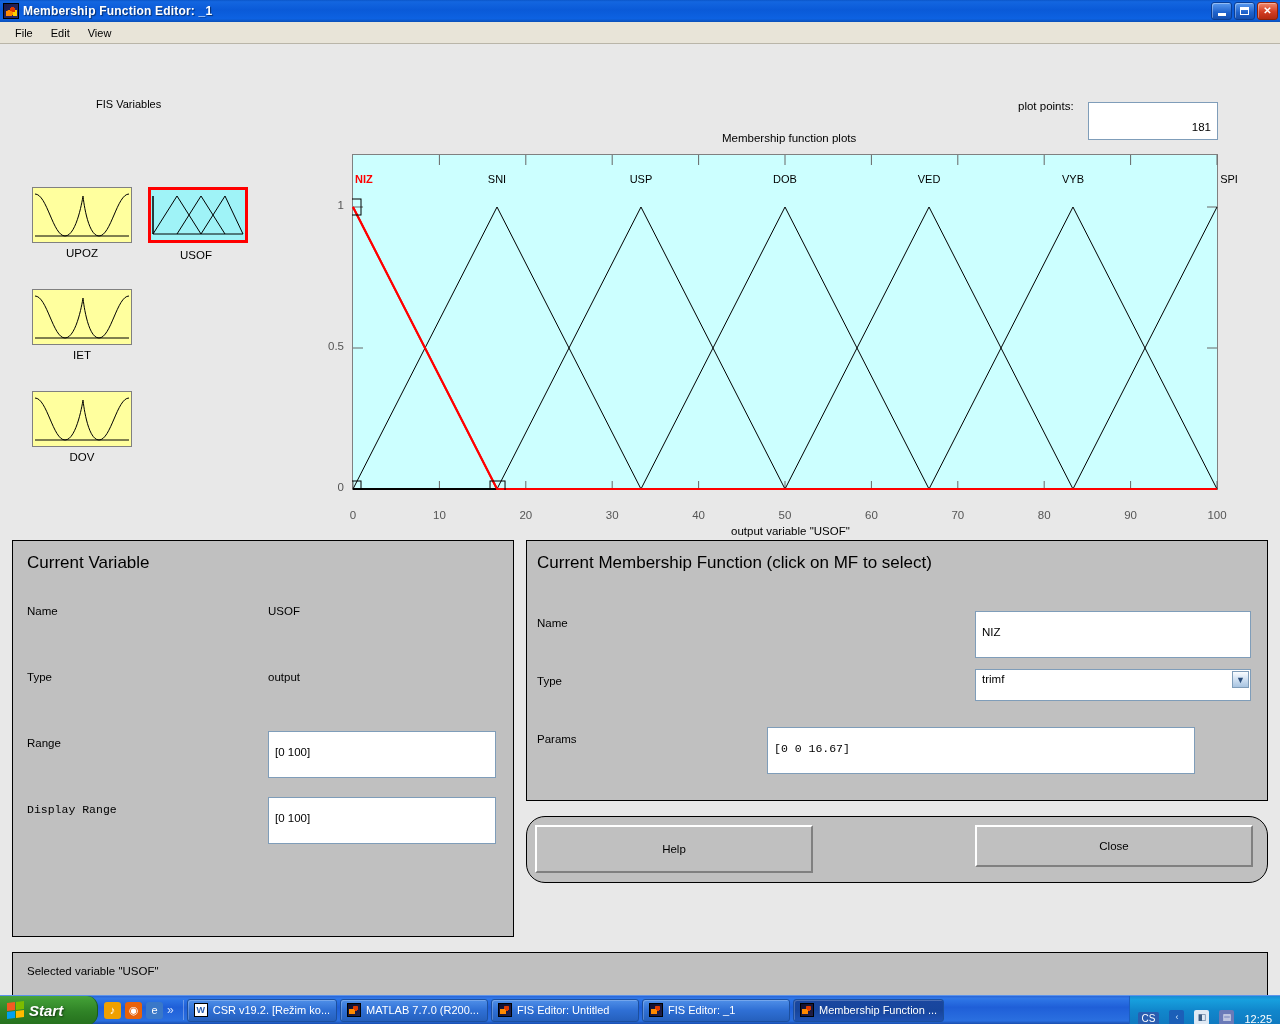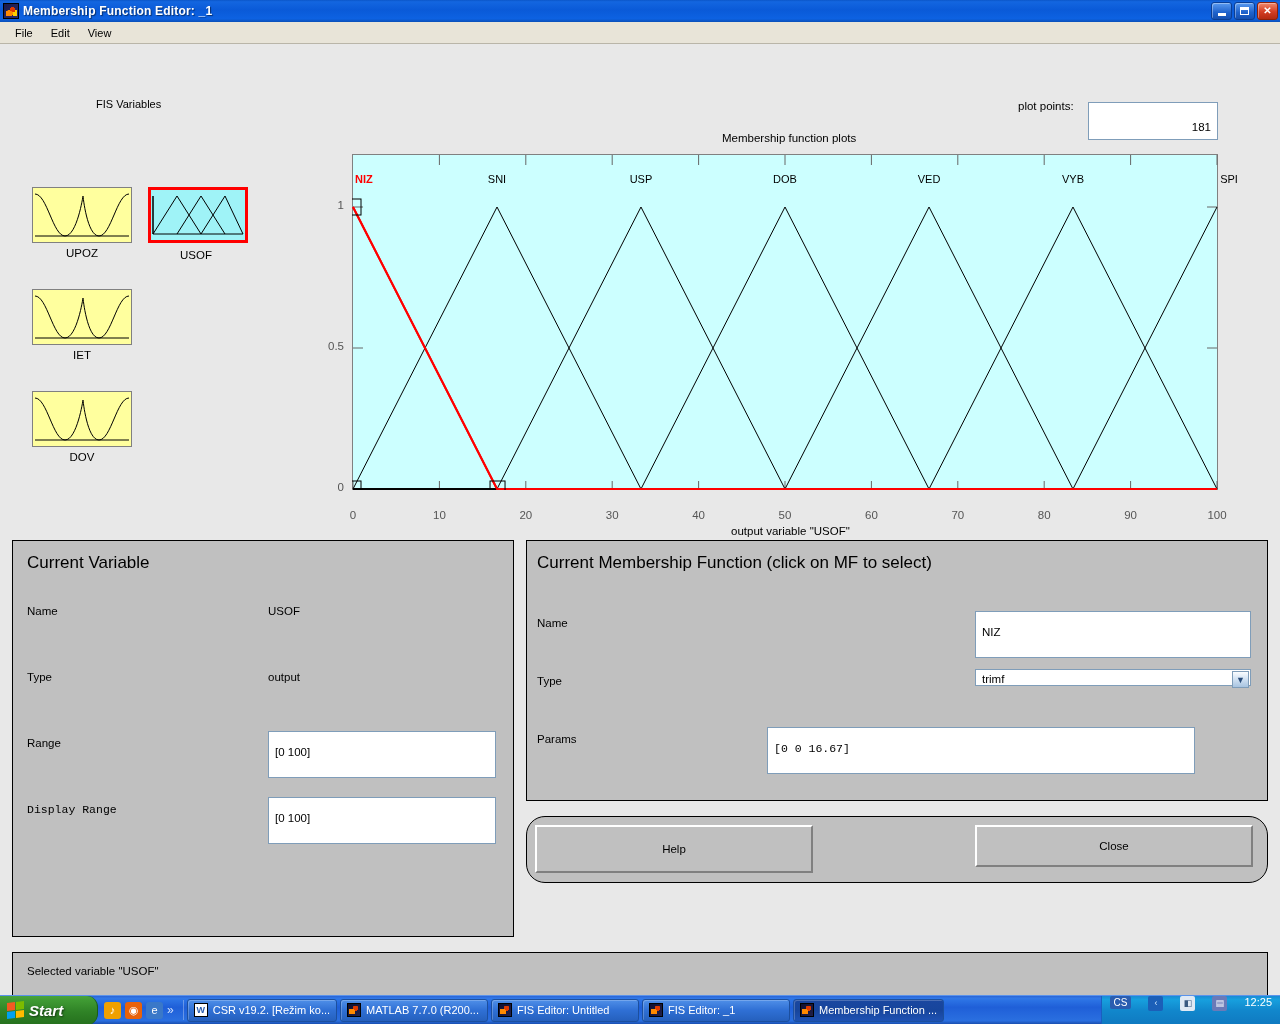--- a/index.html
+++ b/index.html
@@ -166,21 +166,21 @@
     box-shadow:inset 1px 1px 0 rgba(255,255,255,.22);
   }
   .task.active { background:linear-gradient(to bottom,#1a47a0,#17459c 50%,#1e52b4); }
   .task .ti { width:14px; height:14px; flex:0 0 auto; border:1px solid #000; }
   .task .ti.ml { background:linear-gradient(135deg,#101030,#20204a); position:relative; overflow:hidden; }
   .task .ti.ml::after { content:""; position:absolute; left:1px; top:2px; width:10px; height:8px;
     background:radial-gradient(circle at 25% 80%, #ff8a00 0 38%, transparent 39%),
                radial-gradient(circle at 65% 30%, #e03a00 0 32%, transparent 33%); }
   .task .ti.wd { background:#fff; color:#2a5db0; font-size:9px; display:flex; align-items:center; justify-content:center; font-weight:bold; }
   .tray {
-    flex:0 0 auto; height:29px; display:flex; align-items:flex-start; gap:17px;
+    flex:0 0 auto; height:29px; display:flex; align-items:flex-end; gap:10px;
     padding:0 8px 0 8px;
     background:linear-gradient(to bottom,#1a8ad4 0%,#17a0de 12%,#1187cc 50%,#0f79c0 100%);
     border-left:1px solid #1a5fc0;
     color:#fff; font-size:11px;
   }
   .tray .cs { background:#2a5db0; padding:1px 4px; border-radius:2px; font-size:10px; }
   .tray .ico { width:15px; height:15px; border-radius:2px; display:flex; align-items:center; justify-content:center; font-size:9px; }
 </style>
 </head>
 <body>
@@ -342,21 +342,21 @@
       <div class="textfield" style="left:255px; top:256px; width:228px; height:47px;">[0 100]</div>
     </div>
 
     <div class="panel" style="left:526px; top:496px; width:742px; height:261px;">
       <div class="panel-title" style="left:10px; top:12px;">Current Membership Function (click on MF to select)</div>
 
       <div class="fld-label" style="left:10px; top:76px;">Name</div>
       <div class="textfield" style="left:448px; top:70px; width:276px; height:47px;">NIZ</div>
 
       <div class="fld-label" style="left:10px; top:134px;">Type</div>
-      <div class="combobox" style="left:448px; top:128px; width:276px; height:17px;">
+      <div class="combobox" style="left:448px; top:128px; width:276px; height:32px;">
         <span>trimf</span>
         <span class="combo-arrow">▼</span>
       </div>
 
       <div class="fld-label" style="left:10px; top:192px;">Params</div>
       <div class="textfield" style="left:240px; top:186px; width:428px; height:47px;font-family:Liberation Mono, monospace;">[0 0 16.67]</div>
     </div>
 
     <div class="panel" style="left:526px; top:772px; width:742px; height:67px;border-radius:19px;">
       <div class="btn" style="left:8px; top:8px; width:278px; height:48px;">

